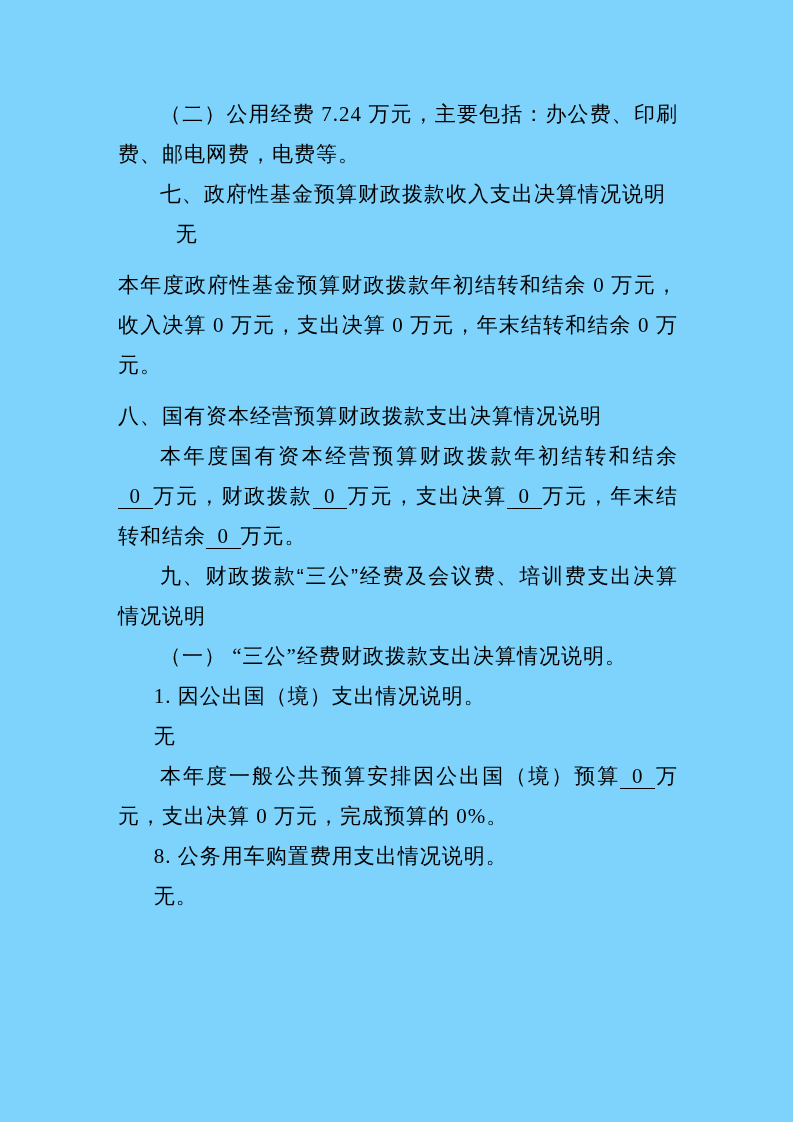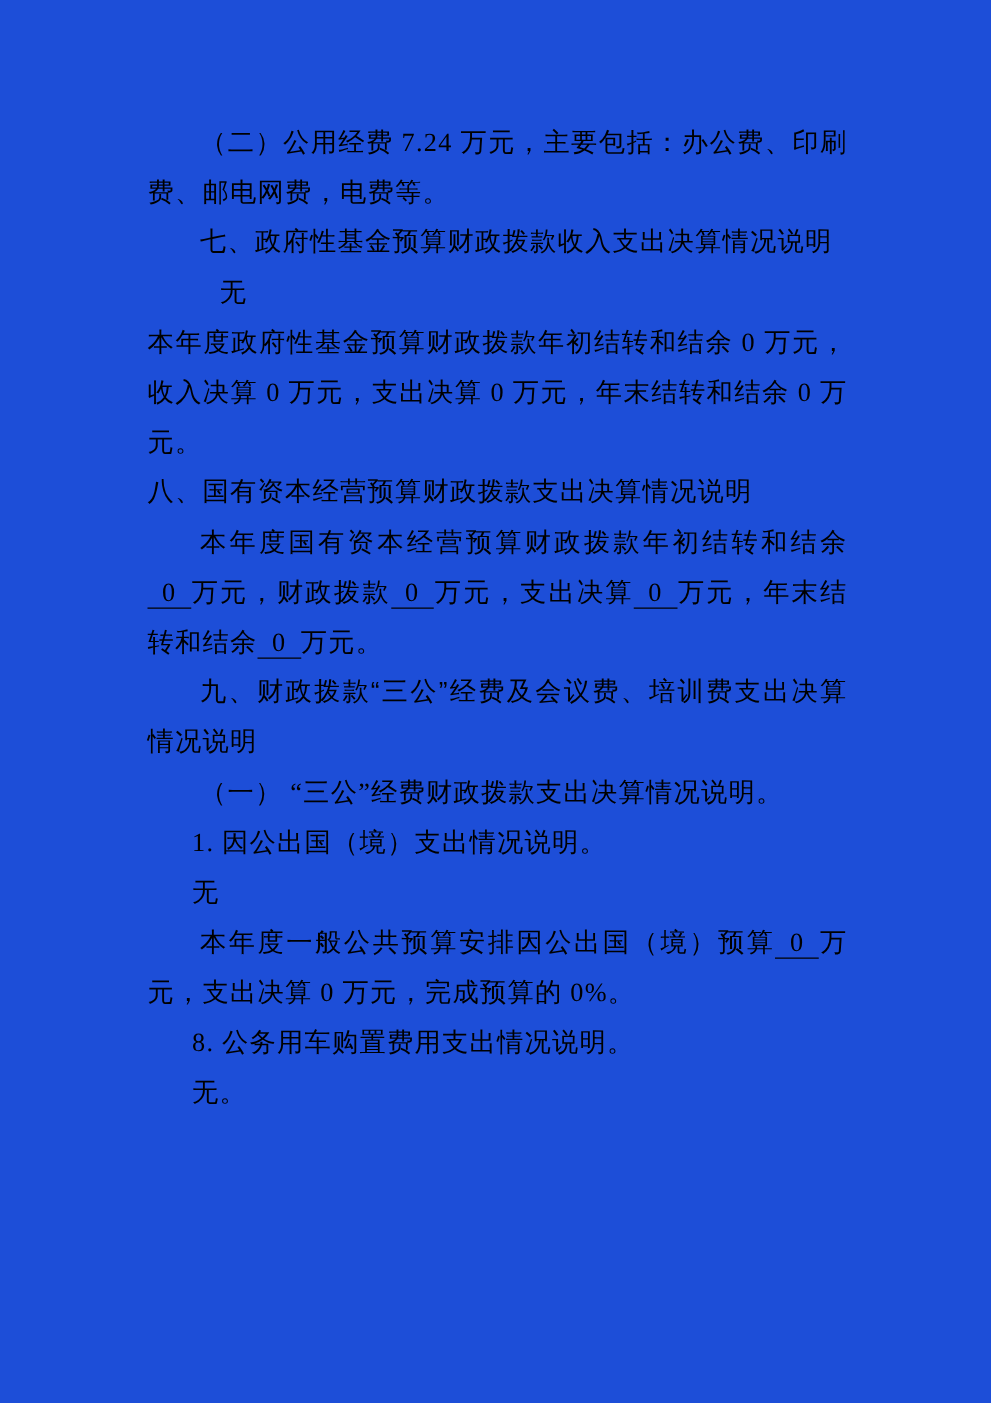--- a/index.html
+++ b/index.html
@@ -4,40 +4,40 @@
 <style>
   html, body {
     margin: 0;
     padding: 0;
     background: #ffffff;
   }
   .page {
     position: relative;
     width: 793px;
     height: 1122px;
-    background: #1d4ed8;
+    background: #7dd3fc;
     box-sizing: border-box;
     padding: 94px 115px 0 118px;
     overflow: hidden;
     font-family: "Liberation Serif", "DejaVu Serif", serif;
     color: #000000;
   }
   .para {
     margin: 0;
     font-size: 21px;
     line-height: 40px;
     letter-spacing: 1px;
     text-align: justify;
     color: #000000;
   }
   .heading {
     font-weight: 400;
     font-family: "Liberation Sans", "DejaVu Sans", sans-serif;
   }
-  .indent-none   { text-indent: 0; }
+  .indent-none   { text-indent: 0; margin-top: 11px; }
   .indent-normal { text-indent: 2em; }
   .indent-wide   { text-indent: 2.75em; }
   .indent-small  { text-indent: 1.7em; }
   .u {
     border-bottom: 1px solid #000000;
     padding: 0 0.55em;
     white-space: nowrap;
   }
 </style>
 </head>

